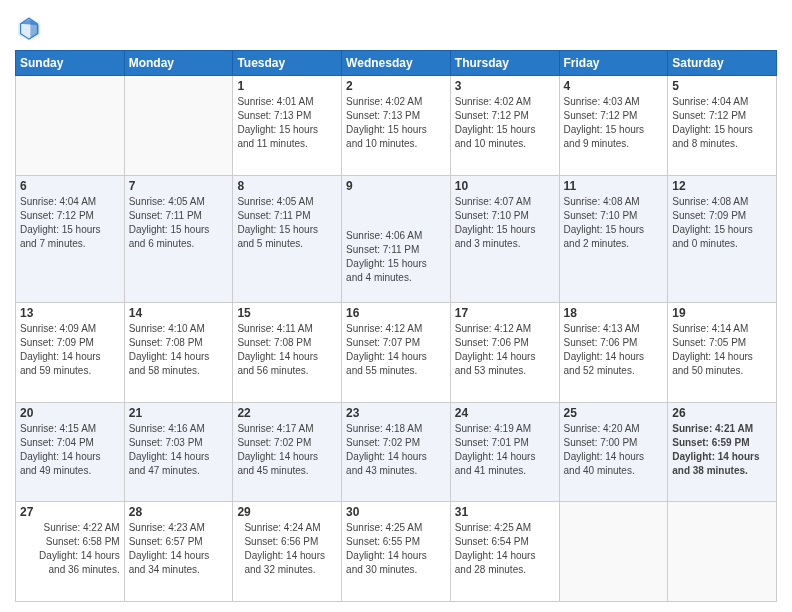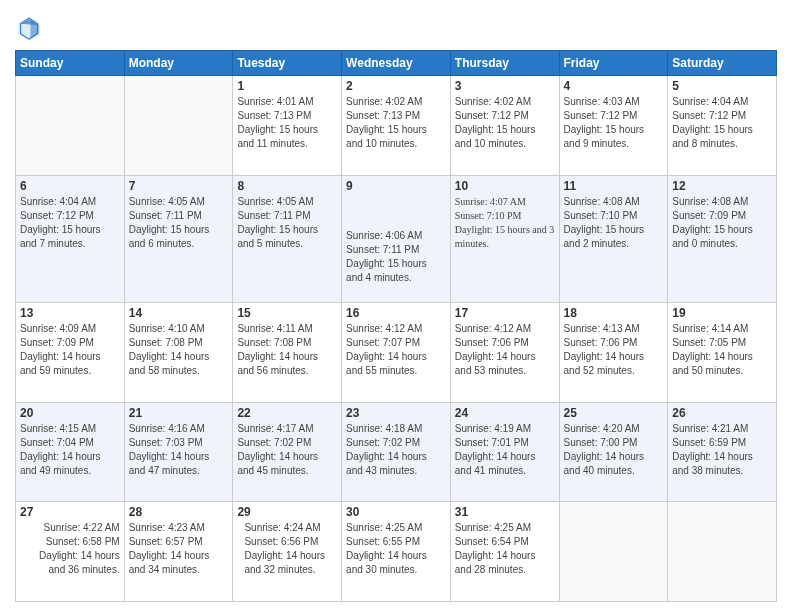--- a/index.html
+++ b/index.html
@@ -193,21 +193,21 @@
 Daylight: 15 hours and 5 minutes.</div>
           </td>
           <td>
             <span class="day-number">9</span>
             <div class="day-info" style="white-space: pre-line; margin-top: 36px;">Sunrise: 4:06 AM
 Sunset: 7:11 PM
 Daylight: 15 hours and 4 minutes.</div>
           </td>
           <td>
             <span class="day-number">10</span>
-            <div class="day-info" style="white-space: pre-line; font-family: Liberation Serif, serif;">Sunrise: 4:07 AM
+            <div class="day-info" style="white-space: pre-line;">Sunrise: 4:07 AM
 Sunset: 7:10 PM
 Daylight: 15 hours and 3 minutes.</div>
           </td>
           <td>
             <span class="day-number">11</span>
             <div class="day-info" style="white-space: pre-line;">Sunrise: 4:08 AM
 Sunset: 7:10 PM
 Daylight: 15 hours and 2 minutes.</div>
           </td>
           <td>
@@ -293,21 +293,21 @@
 Daylight: 14 hours and 41 minutes.</div>
           </td>
           <td>
             <span class="day-number">25</span>
             <div class="day-info" style="white-space: pre-line;">Sunrise: 4:20 AM
 Sunset: 7:00 PM
 Daylight: 14 hours and 40 minutes.</div>
           </td>
           <td>
             <span class="day-number">26</span>
-            <div class="day-info" style="white-space: pre-line;">Sunrise: 4:21 AM
+            <div class="day-info" style="white-space: pre-line; font-weight: bold;">Sunrise: 4:21 AM
 Sunset: 6:59 PM
 Daylight: 14 hours and 38 minutes.</div>
           </td>
         </tr>
         <tr class="row-bg-odd">
           <td>
             <span class="day-number">27</span>
             <div class="day-info" style="white-space: pre-line; text-align: right;">Sunrise: 4:22 AM
 Sunset: 6:58 PM
 Daylight: 14 hours and 36 minutes.</div>

